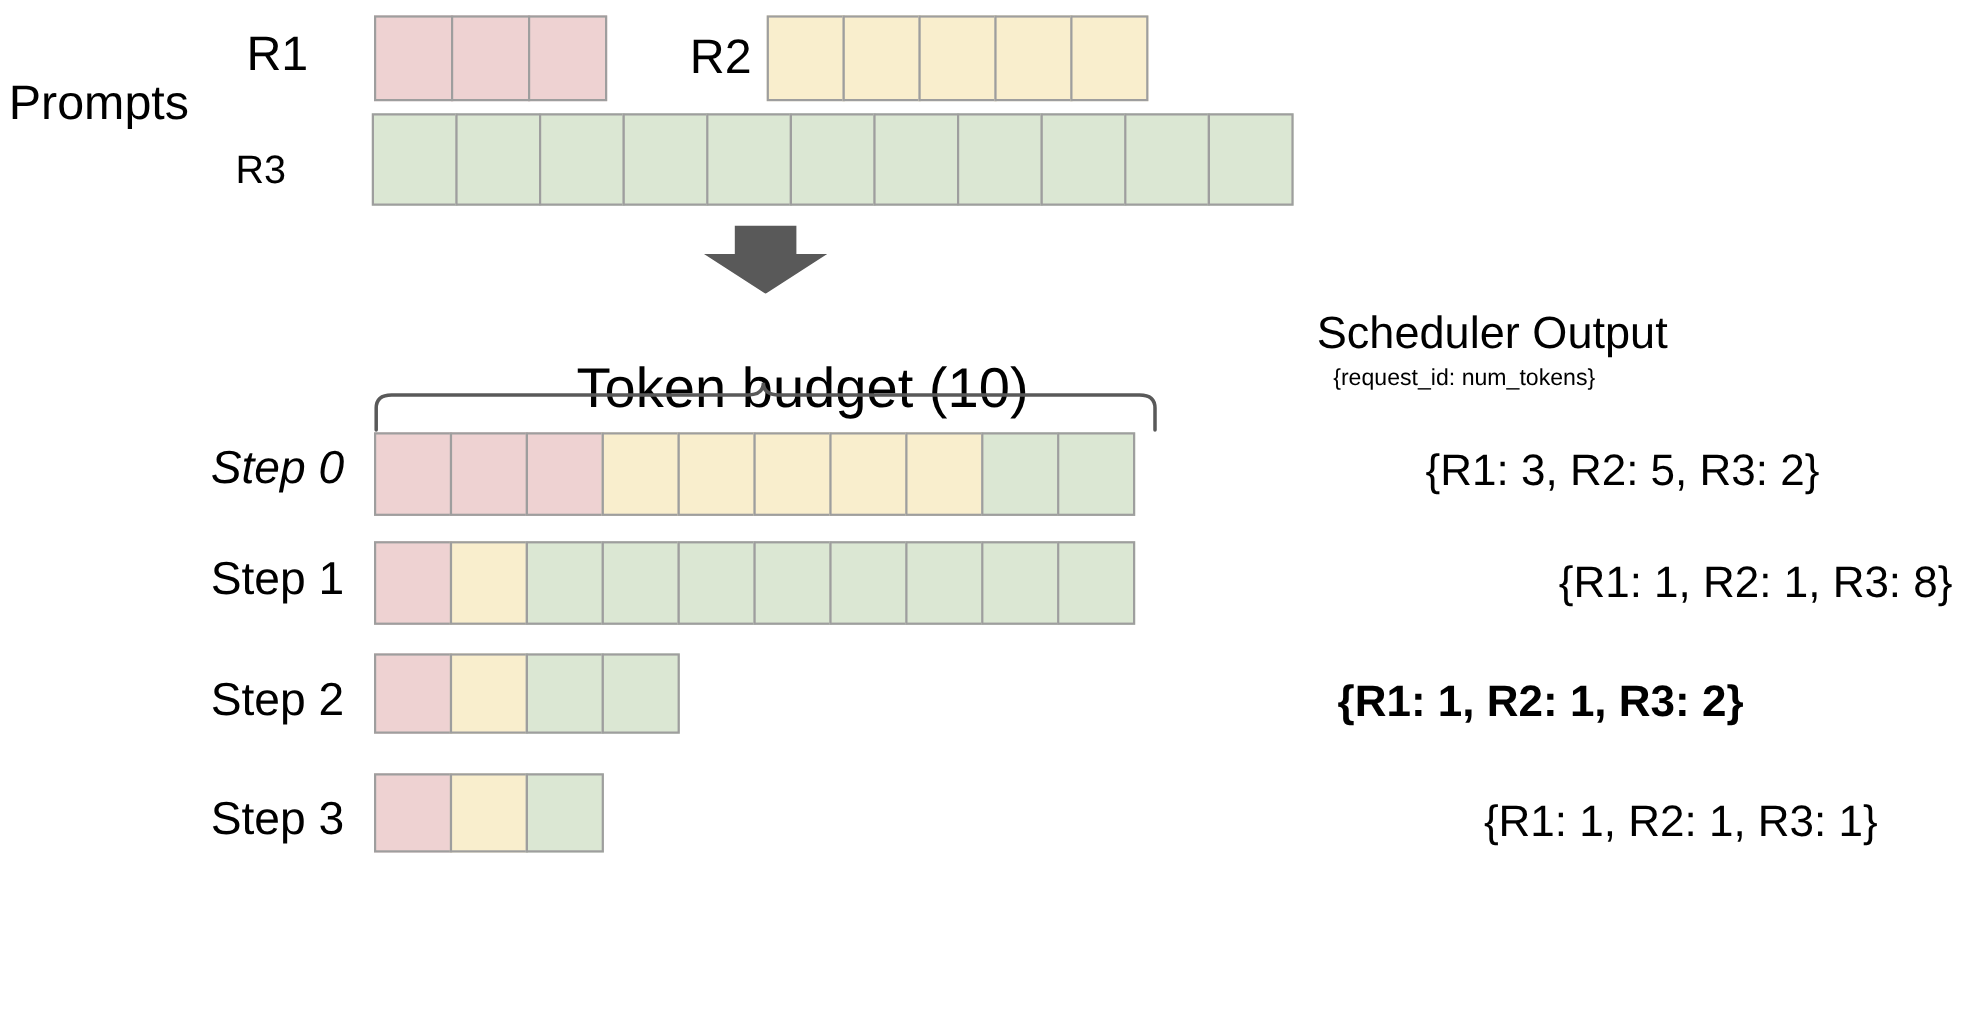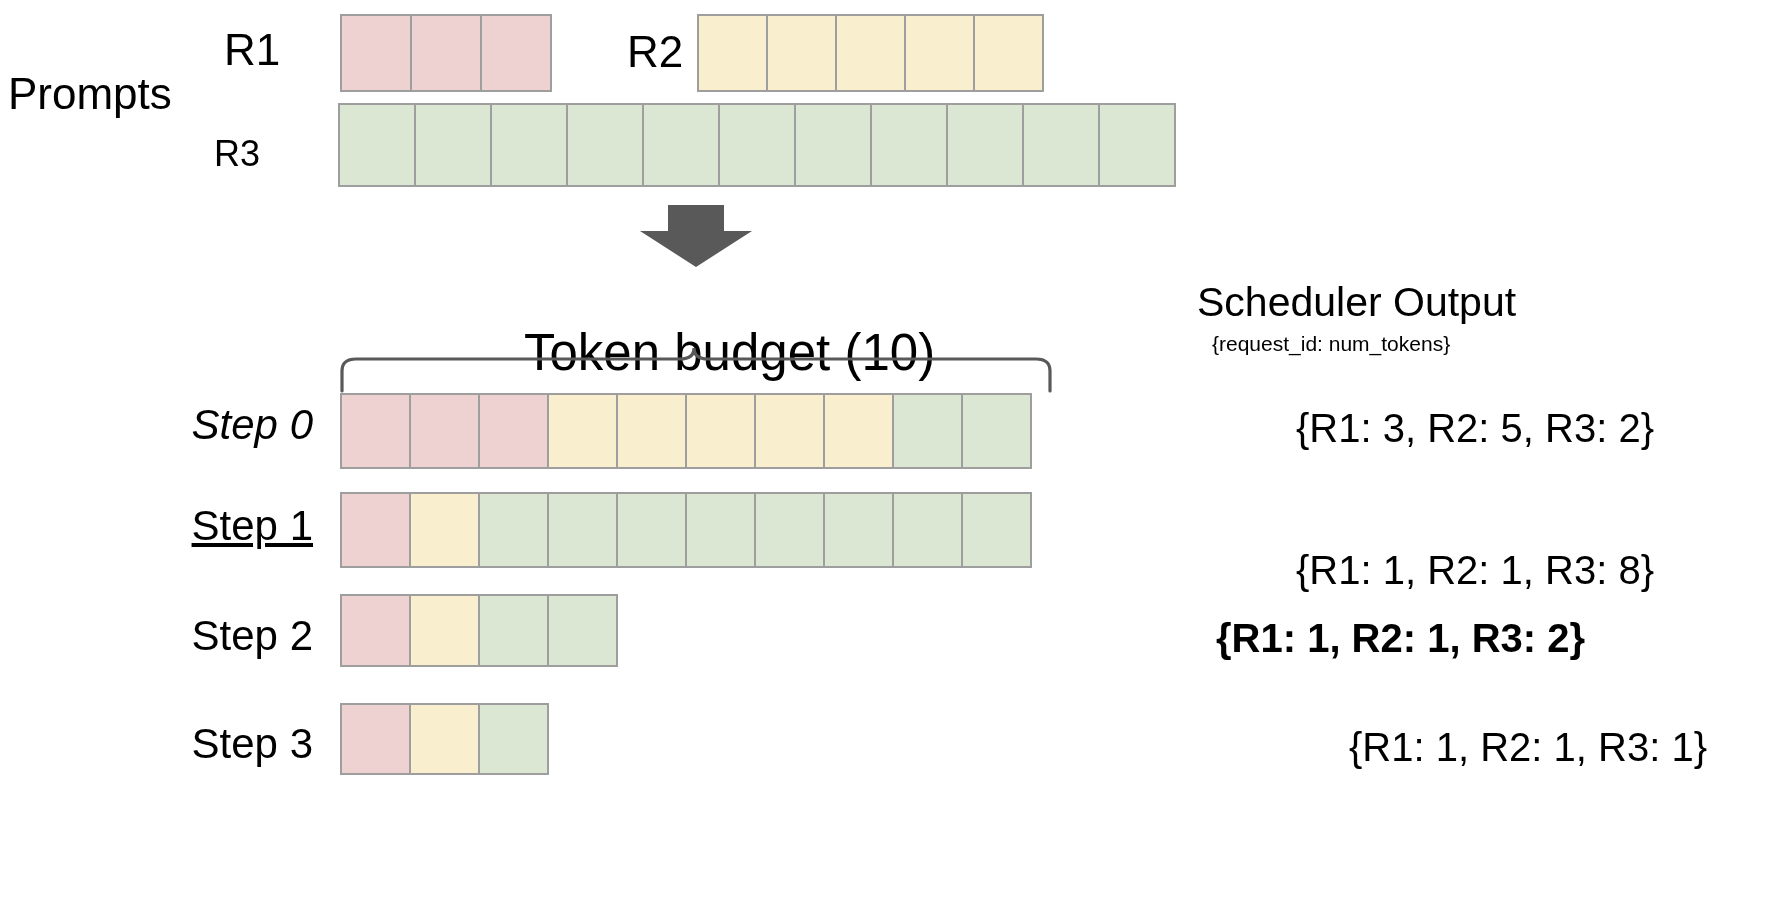--- a/index.html
+++ b/index.html
@@ -186,34 +186,34 @@
       <div class="cell c-yellow"></div>
       <div class="cell c-yellow"></div>
       <div class="cell c-yellow"></div>
       <div class="cell c-yellow"></div>
       <div class="cell c-green"></div>
       <div class="cell c-green"></div>
     </div>
     <div class="step-out" style="top: 408px; left: 1175px; width: 600px; text-align: center;">{R1: 3, R2: 5, R3: 2}</div>
   </div>
 <div class="step-row" id="step-row-1">
-    <div class="step-label" style="top: 505px; left: 183px; width: 130px; text-decoration: underline;">Step 1</div>
+    <div class="step-label" style="top: 505px; left: 183px; width: 130px;">Step 1</div>
     <div class="step-strip" style="top: 492px; left: 340px; height: 76px;">
       <div class="cell c-pink"></div>
       <div class="cell c-yellow"></div>
       <div class="cell c-green"></div>
       <div class="cell c-green"></div>
       <div class="cell c-green"></div>
       <div class="cell c-green"></div>
       <div class="cell c-green"></div>
       <div class="cell c-green"></div>
       <div class="cell c-green"></div>
       <div class="cell c-green"></div>
     </div>
-    <div class="step-out" style="top: 510px; left: 1175px; width: 600px; text-align: center; margin-top: 40px;">{R1: 1, R2: 1, R3: 8}</div>
+    <div class="step-out" style="top: 510px; left: 1175px; width: 600px; text-align: right;">{R1: 1, R2: 1, R3: 8}</div>
   </div>
 <div class="step-row" id="step-row-2">
     <div class="step-label" style="top: 615px; left: 183px; width: 130px;">Step 2</div>
     <div class="step-strip" style="top: 594px; left: 340px; height: 73px;">
       <div class="cell c-pink"></div>
       <div class="cell c-yellow"></div>
       <div class="cell c-green"></div>
       <div class="cell c-green"></div>
     </div>
     <div class="step-out" style="top: 618px; left: 1216px; width: 600px;  font-weight: bold;">{R1: 1, R2: 1, R3: 2}</div>

